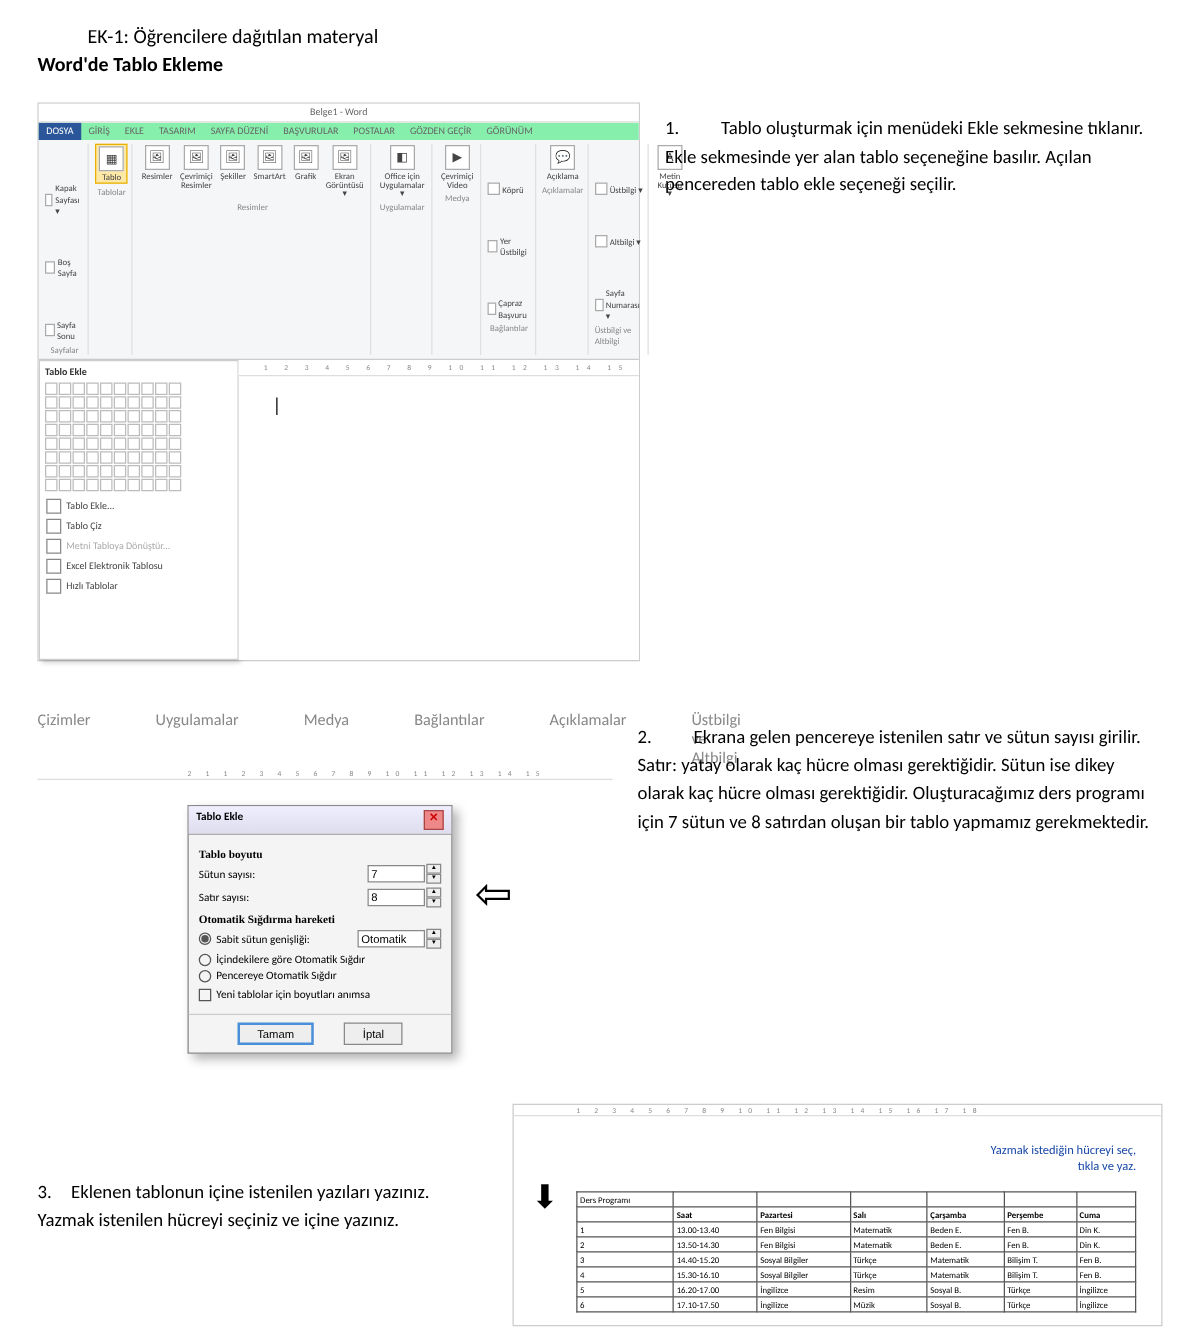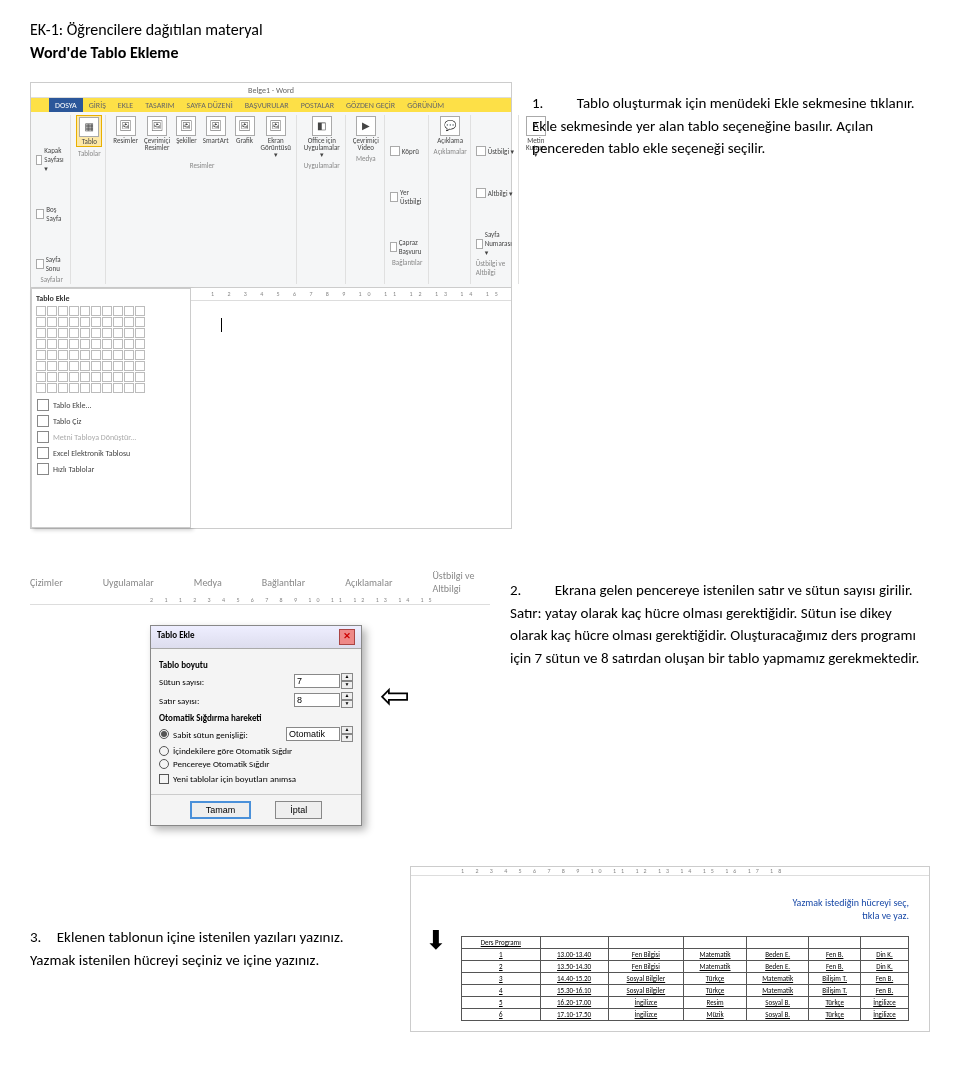--- a/index.html
+++ b/index.html
@@ -4,21 +4,21 @@
 <style>
   body {
     margin: 0;
     padding: 20px 30px;
     font-family: Calibri, Arial, sans-serif;
     font-size: 15px;
     color: #000;
     background: #fff;
     width: 900px;
   }
-  .heading { font-size: 16px; margin-bottom: 4px; }
+  .heading { font-size: 16px; margin-bottom: 4px; margin-left: 40px; }
   .subheading { font-size: 16px; font-weight: bold; margin-bottom: 20px; }
 
   .section { display: flex; gap: 20px; margin-bottom: 40px; align-items: flex-start; }
   .section .text-col { flex: 1; padding-top: 10px; line-height: 1.5; }
 
   
   .word-shot {
     width: 480px;
     border: 1px solid #ccc;
     background: #f5f6f7;
@@ -32,23 +32,22 @@
     align-items: center;
     justify-content: center;
     font-size: 8px;
     color: #666;
     position: relative;
     border-bottom: 1px solid #ddd;
   }
   .word-tabs {
     display: flex;
     font-size: 8px;
-    background: #fde047;
+    background: #86efac;
     color: #666;
-    padding-left: 18px;
   }
   .word-tabs div { padding: 2px 6px; }
   .word-tabs .active { background: #2b579a; color: #fff; }
   .ribbon {
     display: flex;
     background: #f5f6f7;
     border-bottom: 1px solid #ccc;
     padding: 3px 2px;
     gap: 2px;
   }
@@ -92,40 +91,40 @@
   .tablo-grid div { border:1px solid #bcbcbc; background:#fff;}
   .tablo-menu-item { display:flex; align-items:center; gap:4px; padding:2px 1px; font-size:8px; color:#444;}
   .tablo-menu-item .mi { width:10px; height:10px; border:1px solid #888; background:#fff;}
   .tablo-menu-item.gray { color:#aaa;}
   .ruler { height:12px; background:#fff; border-bottom:1px solid #ddd; font-size:6px; color:#888; display:flex; align-items:center; padding-left:20px; letter-spacing:6px;}
   .page-blank { flex:1; background:#fff; position:relative;}
   .page-blank::before { content:""; position:absolute; left:30px; top:30px; width:1px; height:14px; background:#000;}
 
   
   .shot2-wrap { width: 460px; }
-  .ruler2-top { font-size:10px; color:#888; display:flex; gap:40px; margin-bottom:1px;align-items:center;}
+  .ruler2-top { font-size:13px; color:#888; display:flex; gap:52px; margin-bottom:1px;}
   .mini-ruler { font-size:6px; color:#888; letter-spacing:5px; border-bottom:1px solid #ddd; padding-left:120px;}
   .dialog {
     width: 210px;
     border:1px solid #888;
     background:#f4f4f4;
     box-shadow: 4px 4px 8px rgba(0,0,0,0.3);
     font-size:9px;
     margin: 20px 0 0 120px;
     position: relative;
   }
   .dialog-title { background: linear-gradient(#eef,#dde); padding:3px 6px; font-weight:bold; display:flex; justify-content:space-between; border-bottom:1px solid #aaa;}
   .dialog-title .x { color:#c00; font-weight:bold; background:#e88; width:14px; height:14px; text-align:center; border:1px solid #a44;}
   .dialog-body { padding:6px 8px;}
   .dialog-row { display:flex; justify-content:space-between; align-items:center; margin:3px 0;}
   .dialog-row input[type=text] { width:40px; font-size:9px; border:1px solid #888; padding:1px 2px; text-align:left;}
   .spinner { display:flex; align-items:center;}
   .spinner .sp { width:12px; display:flex; flex-direction:column; margin-left:1px;}
   .spinner .sp div { height:6px; border:1px solid #888; background:#eee; font-size:5px; line-height:4px; text-align:center;}
-  .dialog-section-label { font-weight:bold; margin:4px 0 2px;}
+  .dialog-section-label { font-weight:bold; margin:4px 0 2px;font-family:Liberation Serif, serif;}
   .dialog-radio { display:flex; align-items:center; gap:4px; margin:2px 0;}
   .dialog-radio .r { width:8px; height:8px; border:1px solid #555; border-radius:50%; position:relative;}
   .dialog-radio .r.sel::after { content:""; position:absolute; inset:1px; background:#555; border-radius:50%;}
   .dialog-check { display:flex; align-items:center; gap:4px; margin:4px 0;}
   .dialog-check .c { width:8px; height:8px; border:1px solid #555;}
   .dialog-buttons { display:flex; justify-content:center; gap:24px; padding:6px; border-top:1px solid #ccc;}
   .dialog-buttons button { font-size:9px; padding:2px 14px; border:1px solid #888; background:#eee;}
   .dialog-buttons button.ok { border:2px solid #4a90d9;}
   .big-arrow {
     position:absolute;
@@ -140,21 +139,21 @@
     border:1px solid #ccc;
     font-size:8px;
     background:#fff;
   }
   .shot3-ribbon-labels { display:flex; justify-content:space-between; padding:1px 10px; color:#888; font-size:7px; border-bottom:1px solid #eee;}
   .shot3-ruler { font-size:6px; color:#888; letter-spacing:5px; padding-left:50px; border-bottom:1px solid #ddd;}
   .shot3-body { position:relative; padding:20px 20px 10px 50px;}
   .callout { font-size:10px; color:#1a4aa8; margin-bottom:14px; line-height:1.3;text-align:right;}
   .down-arrow { position:absolute; left:14px; top:48px; font-size:26px;}
   .course-table { border-collapse:collapse; font-size:7px; width:100%;}
-  .course-table td, .course-table th { border:1px solid #555; padding:1px 2px; text-align:center; font-weight:normal;text-decoration:underline;}
+  .course-table td, .course-table th { border:1px solid #555; padding:1px 2px; text-align:left; font-weight:normal;}
   .course-head-row td { font-weight:bold;}
 
   .section3 { display:flex; gap:20px; align-items:flex-start;}
   .section3 .text-col { flex: 0 0 360px; padding-top:60px; line-height:1.5;}
 
 </style>
 </head>
 <body>
 
 <div class="heading">EK-1: Öğrencilere dağıtılan materyal</div>
@@ -508,20 +507,29 @@
         <tbody>
             <tr>
               <td colspan="1"><span>Ders Programı</span></td>
               <td></td>
               <td></td>
               <td></td>
               <td></td>
               <td></td>
               <td></td>
             </tr>
+        <tr class="course-head-row" id="tbl-head">
+              <td></td>
+              <td>Saat</td>
+              <td>Pazartesi</td>
+              <td>Salı</td>
+              <td>Çarşamba</td>
+              <td>Perşembe</td>
+              <td>Cuma</td>
+            </tr>
         </tbody>
           <tbody id="tbl-body">
             <tr>
               <td>1</td>
               <td>13.00-13.40</td>
               <td>Fen Bilgisi</td>
               <td>Matematik</td>
               <td>Beden E.</td>
               <td>Fen B.</td>
               <td>Din K.</td>

